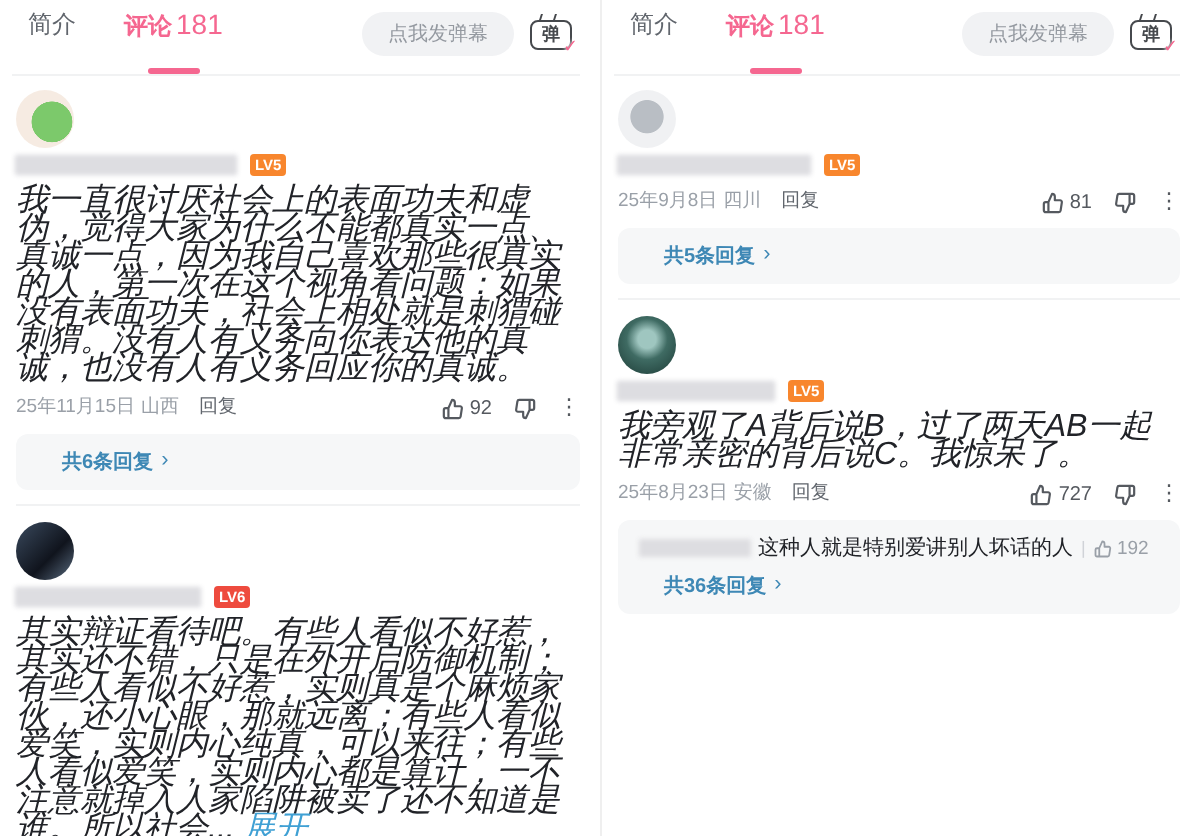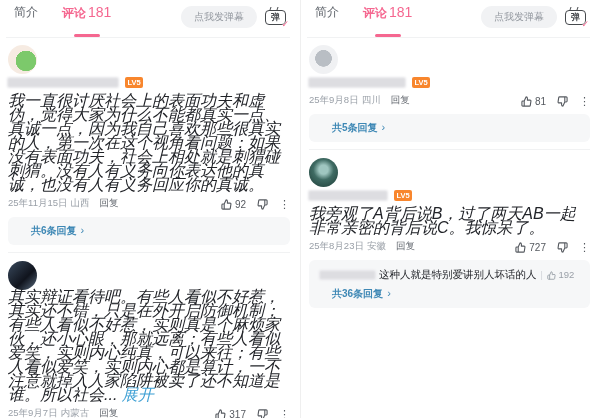--- a/index.html
+++ b/index.html
@@ -130,20 +130,24 @@
               <span class="chev">›</span>
             </span>
         </div>
         <div class="divider"></div>
       </div>
     </div>
 
     <div class="comment">
       <div class="avatar av-dark"></div>
       <div class="c-body">
+        <div class="name-row">
+          <span class="blur-name w90"></span>
+          <span class="lv lv6">LV6</span>
+        </div>
         <div class="c-text"><span>其实辩证看待吧。有些人看似不好惹，其实还不错，只是在外开启防御机制；有些人看似不好惹，实则真是个麻烦家伙，还小心眼，那就远离；有些人看似爱笑，实则内心纯真，可以来往；有些人看似爱笑，实则内心都是算计，一不注意就掉入人家陷阱被卖了还不知道是谁。所以社会... </span><span class="expand">展开</span></div>
         <div class="meta-row">
           <span>25年9月7日</span>
           <span class="loc">内蒙古</span>
           <span class="reply-btn">回复</span>
           <span class="meta-actions">
             <span class="act">
                 <svg width="11" height="11" viewBox="0 0 24 24">
                   <use href="#thumb-up-g"></use>
                 </svg>

